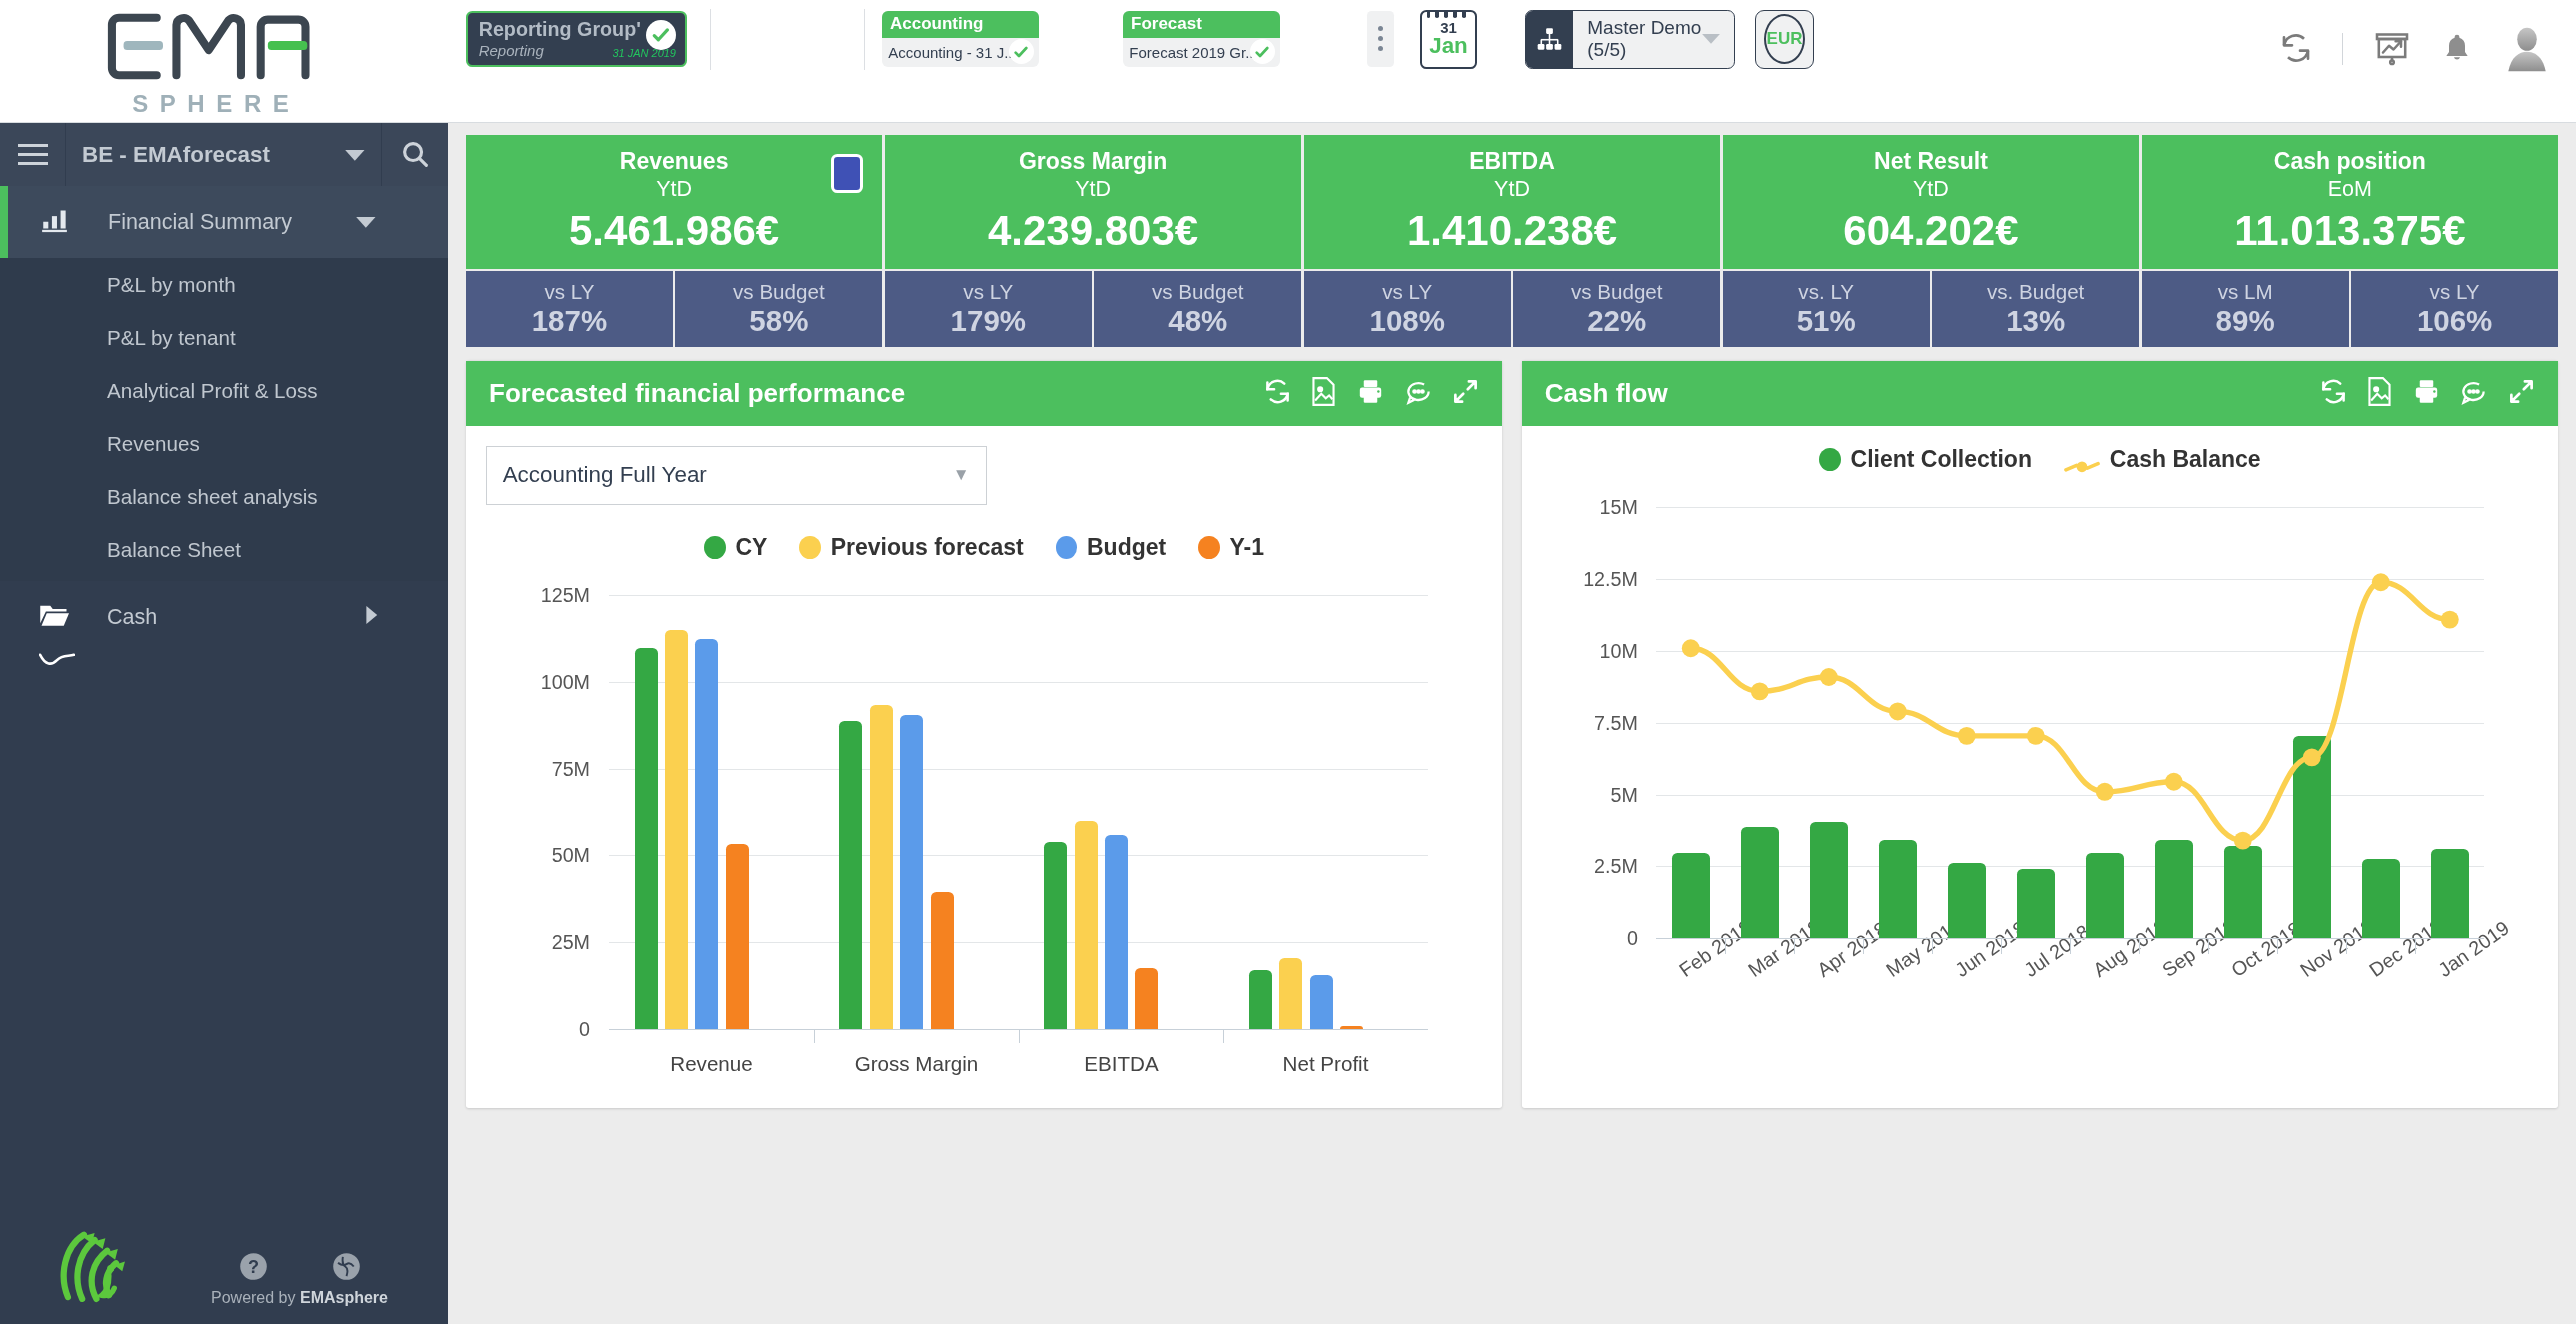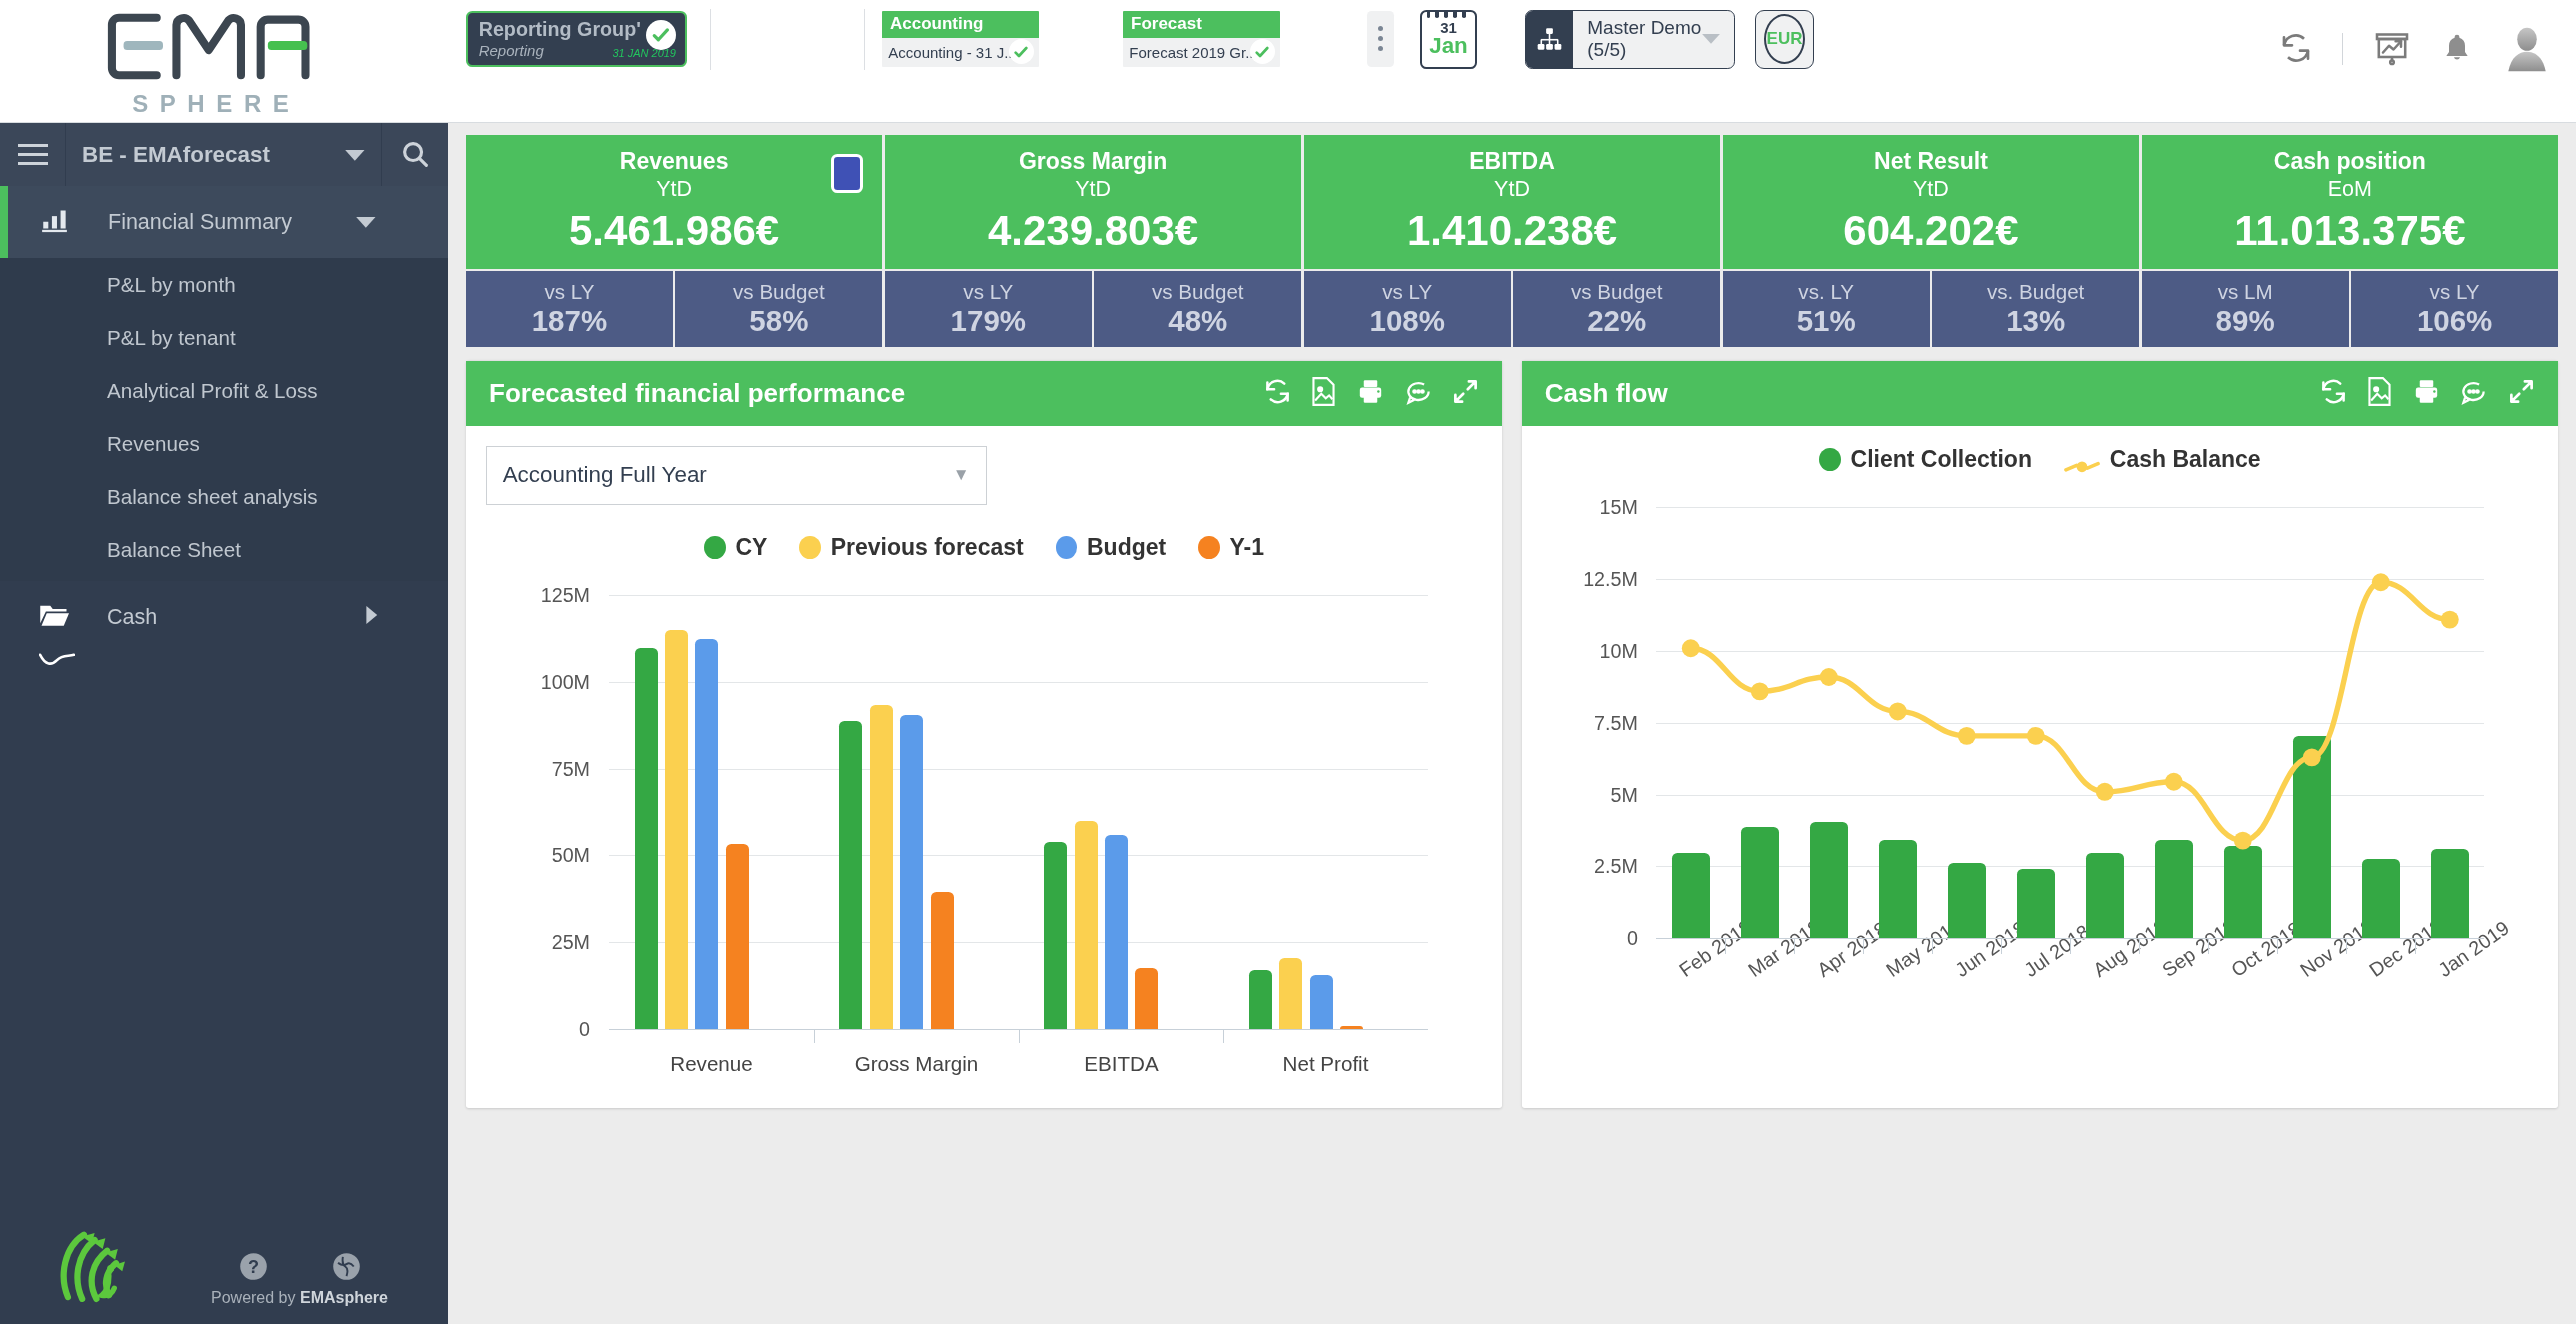--- a/index.html
+++ b/index.html
@@ -37,21 +37,21 @@
   }
   .rg-check {
     position: absolute; right: 9px; top: 7.2px; width: 30px; height: 30px;
     border-radius: 50%; background: #fff;
     display: flex; align-items: center; justify-content: center;
   }
   .vdiv { position: absolute; width: 0.9px; background: #dcdfe3; }
 
   .sel-card {
     position: absolute; top: 10.7px; width: 157px; height: 56px;
-    background: #f0f1f2; border-radius: 1px; overflow: hidden;
+    background: #f0f1f2; border-radius: 6px; overflow: hidden;
   }
   .sel-head {
     height: 27px; background: #4cbf5e; color: #fff;
     font-size: 17px; font-weight: 600; padding: 2.7px 8px; line-height: 21.5px;
   }
   .sel-body {
     height: 29.5px; display: flex; align-items: center; padding: 0 6.3px;
     color: #333f50; font-size: 15px; position: relative;
   }
   .sel-body span.txt { white-space: nowrap; overflow: hidden; }

